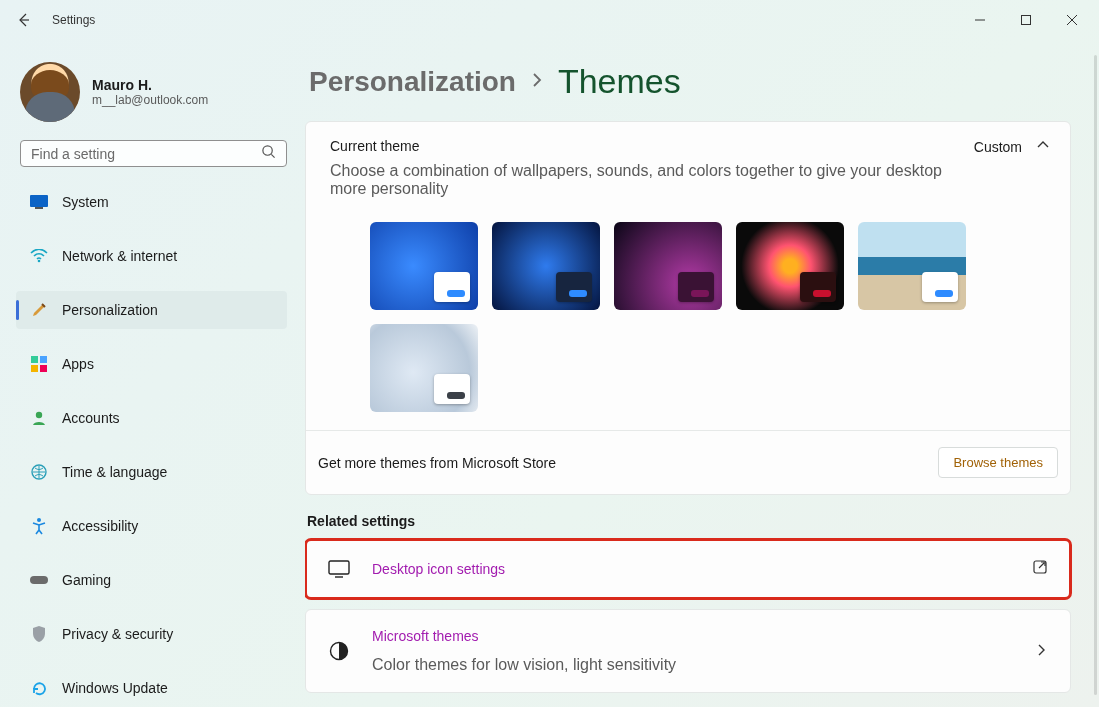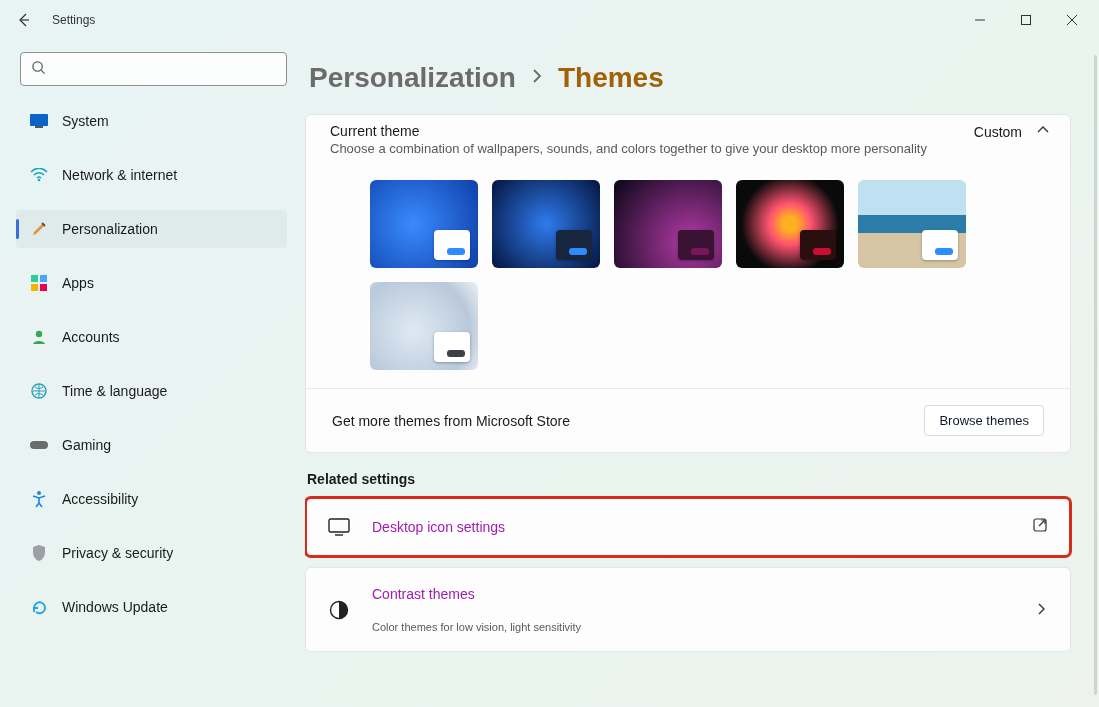--- a/index.html
+++ b/index.html
@@ -49,53 +49,53 @@
     .nav-item .nav-icon { width:18px; height:18px; display:flex; align-items:center; justify-content:center; }
     .nav-item.active { background:#dfebea; }
     .nav-item.active::before { content:""; position:absolute; left:0; top:9px; bottom:9px; width:3px;
       background:#3b6fd8; border-radius:2px; }
 
     
     .main { flex:1; padding:22px 28px 0 0; overflow:hidden; }
     .breadcrumb { display:flex; align-items:center; gap:14px; margin-bottom:20px; padding-left:4px; }
     .crumb-parent { font-size:28px; color:#6b6b6b; font-weight:600; }
     .crumb-sep { color:#6b6b6b; }
-    .crumb-current { font-size:28px; font-weight:700; color:#a16207; }
+    .crumb-current { font-size:34px; font-weight:400; color:#14532d; }
 
     .card { background:#fdfdfd; border:1px solid #e4e7e6; border-radius:6px; margin-bottom:10px; }
     .card1 { padding:0; }
-    .card1-header { display:flex; padding:8px 20px 10px 24px; align-items:flex-start; }
+    .card1-header { display:flex; padding:16px 20px 10px 24px; align-items:flex-start; }
     .ct-label { font-size:14px; color:#1b1b1b; }
-    .ct-sub { font-size:13px; color:#5a5a5a; margin-top:2px; }
+    .ct-sub { font-size:16px; color:#5a5a5a; margin-top:8px; }
     .ct-right { margin-left:auto; display:flex; align-items:center; gap:14px; color:#1b1b1b; font-size:14px; }
 
     .theme-grid { display:flex; flex-wrap:wrap; gap:14px; padding:14px 24px 18px 64px; }
     .theme { width:108px; height:88px; border-radius:6px; position:relative; overflow:hidden; }
     .theme .chip { position:absolute; right:8px; bottom:8px; width:36px; height:30px; border-radius:4px;
       background:#fff; box-shadow:0 1px 3px rgba(0,0,0,.3); }
     .theme .chip::after { content:""; position:absolute; right:5px; bottom:5px; width:18px; height:7px;
       border-radius:3px; background:var(--accent,#2e8bff); }
     .t0{background:radial-gradient(circle at 40% 50%,#3a8bff,#0e3fa8);} 
     .t1{background:radial-gradient(circle at 50% 50%,#2f7bee,#04143e);} .t1 .chip{background:#17253f;}
     .t2{background:radial-gradient(circle at 70% 70%,#b23aa6,#0a0616);} .t2 .chip{background:#3a1234;} .t2 .chip::after{background:#7a1559;}
     .t3{background:radial-gradient(circle at 50% 50%,#ffb020 0 10%,#ff5370 30%,#0a0a0a 70%);} .t3 .chip{background:#2b0f10;} .t3 .chip::after{background:#c8102e;}
     .t4{background:linear-gradient(#bfe0f0 0 40%,#2b7ca8 40% 60%,#d7c6a5 60%);} 
     .t5{background:radial-gradient(circle at 40% 55%,#dfe9f4,#b9c9da 70%,#eef2f6);} .t5 .chip::after{background:#3b4048;}
 
-    .card1-footer { display:flex; align-items:center; padding:16px 26px; border-top:1px solid #e6e9e8; }
+    .card1-footer { display:flex; align-items:center; padding:16px 12px; border-top:1px solid #e6e9e8; }
     .footer-text { font-size:14px; color:#1b1b1b; }
     .browse-btn { margin-left:auto; padding:7px 14px; border:1px solid #d8dcdb; border-radius:4px; background:#fff;
-      font-size:13px; color:#0f172a; }
+      font-size:13px; color:#a16207; }
 
     .section-title { font-size:14px; font-weight:600; color:#1b1b1b; margin:18px 0 10px 2px; }
 
     .row-card { display:flex; align-items:center; padding:18px 22px; gap:22px; }
     .row-icon { width:22px; height:22px; display:flex; align-items:center; justify-content:center; color:#222; }
     .row-title { font-size:14px; color:#a21caf; }
-    .row-sub { font-size:11px; color:#5a5a5a; margin-top:19px; }
+    .row-sub { font-size:16px; color:#5a5a5a; margin-top:12px; }
     .row-action { margin-left:auto; color:#333; }
 
     .highlight { outline:3px solid #d92a1c; outline-offset:-2px; border-radius:6px; }
 
     .scrollbar { position:absolute; right:2px; top:55px; width:3px; height:640px; background:rgba(0,0,0,.12); border-radius:3px; }
   </style>
 </head>
 <body>
 
 <div class="window">
@@ -124,22 +124,30 @@
         <svg width="12" height="12" viewBox="0 0 12 12">
             <path d="M1 1l10 10M11 1 1 11" stroke="#333" stroke-width="1"></path>
           </svg>
       </div>
     </div>
   </div>
 
   <div class="body">
 
     <div class="sidebar">
+      <div class="profile">
+        <div class="avatar"></div>
+        <div>
+          <div class="profile-name">Mauro H.</div>
+          <div class="profile-email">m__lab@outlook.com</div>
+        </div>
+      </div>
 
       <div class="search-box">
+        <input type="text" placeholder="Find a setting" style="">
         <span class="search-icon">
           <svg width="15" height="15" viewBox="0 0 16 16">
               <circle cx="7" cy="7" r="5" stroke="#555" fill="none" stroke-width="1.3"></circle>
               <path d="M11 11l3.5 3.5" stroke="#555" stroke-width="1.3"></path>
             </svg>
         </span>
       </div>
 
       <div class="nav">
         <div class="nav-item">
@@ -193,34 +201,34 @@
           <span class="nav-icon">
               <svg width="16" height="16" viewBox="0 0 16 16">
                 <circle cx="8" cy="8" r="7" fill="none" stroke="#2a9fb8" stroke-width="1.4"></circle>
                 <path d="M8 2v12M2 8h12M4 4c3 2 5 2 8 0M4 12c3-2 5-2 8 0" stroke="#2a9fb8" fill="none" stroke-width="1"></path>
               </svg>
             </span>
           <span>Time &amp; language</span>
         </div>
         <div class="nav-item">
           <span class="nav-icon">
-              <svg width="18" height="12" viewBox="0 0 18 12">
-                <rect x="0" y="2" width="18" height="8" rx="4" fill="#6b6b6b"></rect>
-              </svg>
-            </span>
-          <span>Gaming</span>
-        </div>
-        <div class="nav-item">
-          <span class="nav-icon">
               <svg width="16" height="18" viewBox="0 0 16 18">
                 <circle cx="8" cy="3" r="2" fill="#1a88e0"></circle>
                 <path d="M2 6l6 2 6-2M8 8v5M8 13l-3 4M8 13l3 4" stroke="#1a88e0" stroke-width="1.6" fill="none"></path>
               </svg>
             </span>
           <span>Accessibility</span>
+        </div>
+        <div class="nav-item">
+          <span class="nav-icon">
+              <svg width="18" height="12" viewBox="0 0 18 12">
+                <rect x="0" y="2" width="18" height="8" rx="4" fill="#6b6b6b"></rect>
+              </svg>
+            </span>
+          <span>Gaming</span>
         </div>
         <div class="nav-item">
           <span class="nav-icon">
               <svg width="14" height="17" viewBox="0 0 14 17">
                 <path d="M7 0l6 2v5c0 5-3 8-6 9-3-1-6-4-6-9V2z" fill="#9aa0a6"></path>
               </svg>
             </span>
           <span>Privacy &amp; security</span>
         </div>
         <div class="nav-item">
@@ -310,21 +318,21 @@
       </div>
 
       <div class="card row-card">
         <span class="row-icon">
           <svg width="20" height="20" viewBox="0 0 20 20">
               <circle cx="10" cy="10" r="8.5" stroke="#222" fill="none" stroke-width="1.4"></circle>
               <path d="M10 1.5a8.5 8.5 0 0 1 0 17z" fill="#222"></path>
             </svg>
         </span>
         <div>
-          <div class="row-title">Contrast themes</div>
+          <div class="row-title">Microsoft themes</div>
           <div class="row-sub">Color themes for low vision, light sensitivity</div>
         </div>
         <span class="row-action">
           <svg width="12" height="12" viewBox="0 0 12 12">
               <path d="M3 1l5 5-5 5" stroke="#333" stroke-width="1.4" fill="none"></path>
             </svg>
         </span>
       </div>
 
     </div>

